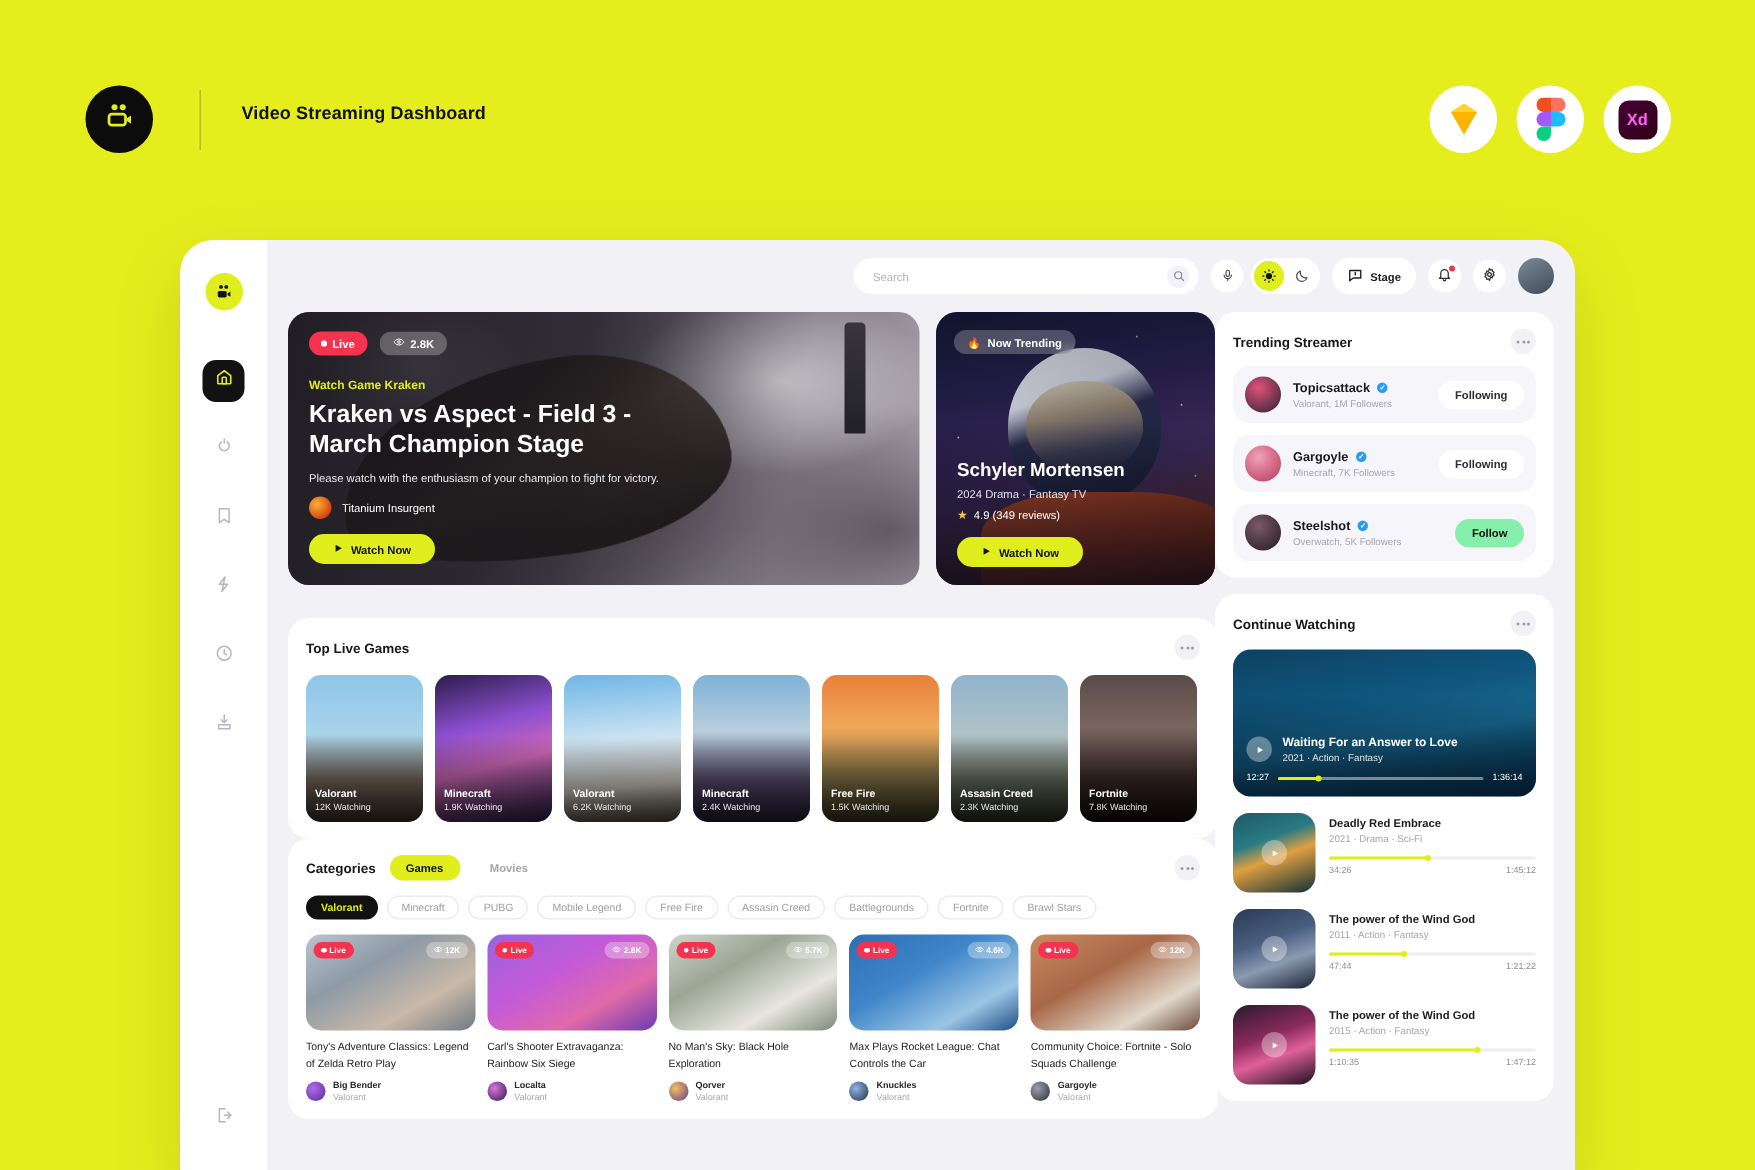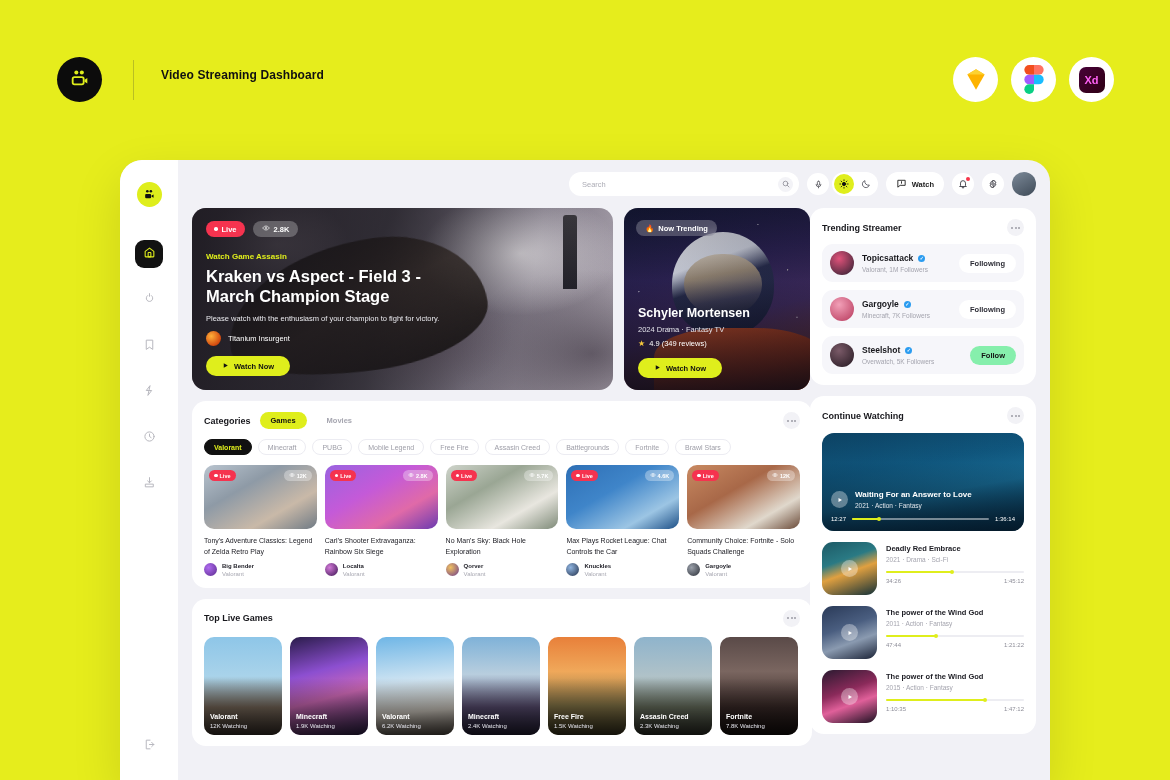--- a/index.html
+++ b/index.html
@@ -465,21 +465,21 @@
         </div>
       </div>
 
       <div class="help-btn">
         <span>
           <svg width="11" height="11" viewBox="0 0 24 24" fill="none" stroke="#222" stroke-width="2" stroke-linejoin="round">
             <path d="M4 5h16v11H9l-5 4z"></path>
               <path d="M12 8v3.5" stroke-linecap="round"></path>
           </svg>
         </span>
-        <span>Watch</span>
+        <span>Stage</span>
       </div>
 
       <div class="round-btn bell-wrap">
         <span>
           <svg width="10" height="10" viewBox="0 0 24 24" fill="none" stroke="#2d2d36" stroke-width="2" stroke-linejoin="round">
             <path d="M6 16V10a6 6 0 1112 0v6l2 2H4z"></path>
               <path d="M10 20a2 2 0 004 0" stroke-linecap="round"></path>
           </svg>
         </span>
         <span class="bell-dot"></span>
@@ -517,21 +517,21 @@
               <svg width="8" height="8" viewBox="0 0 24 24" fill="none" stroke="#fff" stroke-width="2">
                 <path d="M2 12s3.8-6 10-6 10 6 10 6-3.8 6-10 6-10-6-10-6z"></path>
                   <circle cx="12" cy="12" r="2.6"></circle>
               </svg>
             </span>
             <span>2.8K</span>
           </div>
         </div>
 
         <div class="hero-body">
-          <div class="hero-eyebrow">Watch Game Assasin</div>
+          <div class="hero-eyebrow">Watch Game Kraken</div>
           <div class="hero-title">Kraken vs Aspect - Field 3 - March Champion Stage</div>
           <div class="hero-desc">Please watch with the enthusiasm of your champion to fight for victory.</div>
           <div class="hero-author">
             <div class="author-ava"></div>
             <div class="author-name">Titanium Insurgent</div>
           </div>
           <button class="watch-btn">
             <span>
               <svg width="7" height="7" viewBox="0 0 24 24" fill="#111">
                   <path d="M6 4l14 8-14 8z"></path>
@@ -568,20 +568,86 @@
                   <path d="M6 4l14 8-14 8z"></path>
                 </svg>
             </span>
             <span>Watch Now</span>
           </button>
         </div>
       </div>
     </div>
 
     <div class="mid">
+      <div class="panel tlg">
+        <div class="panel-head">
+          <span class="panel-title">Top Live Games</span>
+          <div class="kebab">
+              <i></i>
+              <i></i>
+              <i></i>
+            </div>
+        </div>
+        <div class="tlg-grid" id="tlg-host">
+  <div class="tlg-card" style="background:linear-gradient(180deg,#8ec6e8 0%,#a9d3ea 40%,#7a6b5c 72%,#4a3f36 100%)">
+    <div class="tlg-scrim"></div>
+    <div class="tlg-text">
+      <div class="tlg-name">Valorant</div>
+      <div class="tlg-watch">12K Watching</div>
+    </div>
+  </div>
+  <div class="tlg-card" style="background:linear-gradient(165deg,#2a1c4a 0%,#8c4fd0 35%,#d06ab8 60%,#3a2a5c 100%)">
+    <div class="tlg-scrim"></div>
+    <div class="tlg-text">
+      <div class="tlg-name">Minecraft</div>
+      <div class="tlg-watch">1.9K Watching</div>
+    </div>
+  </div>
+  <div class="tlg-card" style="background:linear-gradient(175deg,#6fb6e6 0%,#cfe4f2 45%,#d8d2c8 75%,#6a6056 100%)">
+    <div class="tlg-scrim"></div>
+    <div class="tlg-text">
+      <div class="tlg-name">Valorant</div>
+      <div class="tlg-watch">6.2K Watching</div>
+    </div>
+  </div>
+  <div class="tlg-card" style="background:linear-gradient(180deg,#7fb2d8 0%,#b8cede 38%,#5a4e72 72%,#2e2844 100%)">
+    <div class="tlg-scrim"></div>
+    <div class="tlg-text">
+      <div class="tlg-name">Minecraft</div>
+      <div class="tlg-watch">2.4K Watching</div>
+    </div>
+  </div>
+  <div class="tlg-card" style="background:linear-gradient(180deg,#e8803a 0%,#f0a85a 35%,#8a7a4a 70%,#4a4428 100%)">
+    <div class="tlg-scrim"></div>
+    <div class="tlg-text">
+      <div class="tlg-name">Free Fire</div>
+      <div class="tlg-watch">1.5K Watching</div>
+    </div>
+  </div>
+  <div class="tlg-card" style="background:linear-gradient(180deg,#8fb4cc 0%,#b0c2c8 40%,#6a7260 72%,#3a3c32 100%)">
+    <div class="tlg-scrim"></div>
+    <div class="tlg-text">
+      <div class="tlg-name">Assasin Creed</div>
+      <div class="tlg-watch">2.3K Watching</div>
+    </div>
+  </div>
+  <div class="tlg-card" style="background:linear-gradient(180deg,#5a4a48 0%,#7a6660 35%,#3a2a28 72%,#1a1210 100%)">
+    <div class="tlg-scrim"></div>
+    <div class="tlg-text">
+      <div class="tlg-name">Fortnite</div>
+      <div class="tlg-watch">7.8K Watching</div>
+    </div>
+  </div>
+  <div class="tlg-navs">
+    <button class="nav-circ">‹</button>
+    <button class="nav-circ">›</button>
+  </div>
+          </div>
+      </div>
+
       <div class="panel">
         <div class="panel-head">
           <div class="cat-head">
             <span class="cat-label">Categories</span>
             <button class="tab active">Games</button>
             <button class="tab">Movies</button>
           </div>
           <div class="kebab">
               <i></i>
               <i></i>
@@ -723,86 +789,20 @@
       </div>
     </div>
     <div class="vid-name">Community Choice: Fortnite - Solo Squads Challenge</div>
     <div class="vid-author">
       <div class="va-ava" style="background:radial-gradient(circle at 35% 35%,#9aa0aa,#2a2e36)"></div>
       <div>
         <div class="va-name">Gargoyle</div>
         <div class="va-game">Valorant</div>
       </div>
     </div>
-  </div>
-          </div>
-      </div>
-
-      <div class="panel tlg">
-        <div class="panel-head">
-          <span class="panel-title">Top Live Games</span>
-          <div class="kebab">
-              <i></i>
-              <i></i>
-              <i></i>
-            </div>
-        </div>
-        <div class="tlg-grid" id="tlg-host">
-  <div class="tlg-card" style="background:linear-gradient(180deg,#8ec6e8 0%,#a9d3ea 40%,#7a6b5c 72%,#4a3f36 100%)">
-    <div class="tlg-scrim"></div>
-    <div class="tlg-text">
-      <div class="tlg-name">Valorant</div>
-      <div class="tlg-watch">12K Watching</div>
-    </div>
-  </div>
-  <div class="tlg-card" style="background:linear-gradient(165deg,#2a1c4a 0%,#8c4fd0 35%,#d06ab8 60%,#3a2a5c 100%)">
-    <div class="tlg-scrim"></div>
-    <div class="tlg-text">
-      <div class="tlg-name">Minecraft</div>
-      <div class="tlg-watch">1.9K Watching</div>
-    </div>
-  </div>
-  <div class="tlg-card" style="background:linear-gradient(175deg,#6fb6e6 0%,#cfe4f2 45%,#d8d2c8 75%,#6a6056 100%)">
-    <div class="tlg-scrim"></div>
-    <div class="tlg-text">
-      <div class="tlg-name">Valorant</div>
-      <div class="tlg-watch">6.2K Watching</div>
-    </div>
-  </div>
-  <div class="tlg-card" style="background:linear-gradient(180deg,#7fb2d8 0%,#b8cede 38%,#5a4e72 72%,#2e2844 100%)">
-    <div class="tlg-scrim"></div>
-    <div class="tlg-text">
-      <div class="tlg-name">Minecraft</div>
-      <div class="tlg-watch">2.4K Watching</div>
-    </div>
-  </div>
-  <div class="tlg-card" style="background:linear-gradient(180deg,#e8803a 0%,#f0a85a 35%,#8a7a4a 70%,#4a4428 100%)">
-    <div class="tlg-scrim"></div>
-    <div class="tlg-text">
-      <div class="tlg-name">Free Fire</div>
-      <div class="tlg-watch">1.5K Watching</div>
-    </div>
-  </div>
-  <div class="tlg-card" style="background:linear-gradient(180deg,#8fb4cc 0%,#b0c2c8 40%,#6a7260 72%,#3a3c32 100%)">
-    <div class="tlg-scrim"></div>
-    <div class="tlg-text">
-      <div class="tlg-name">Assasin Creed</div>
-      <div class="tlg-watch">2.3K Watching</div>
-    </div>
-  </div>
-  <div class="tlg-card" style="background:linear-gradient(180deg,#5a4a48 0%,#7a6660 35%,#3a2a28 72%,#1a1210 100%)">
-    <div class="tlg-scrim"></div>
-    <div class="tlg-text">
-      <div class="tlg-name">Fortnite</div>
-      <div class="tlg-watch">7.8K Watching</div>
-    </div>
-  </div>
-  <div class="tlg-navs">
-    <button class="nav-circ">‹</button>
-    <button class="nav-circ">›</button>
   </div>
           </div>
       </div>
     </div>
 
     <div class="rail">
 
       <div class="panel">
         <div class="panel-head">
           <span class="panel-title">Trending Streamer</span>

